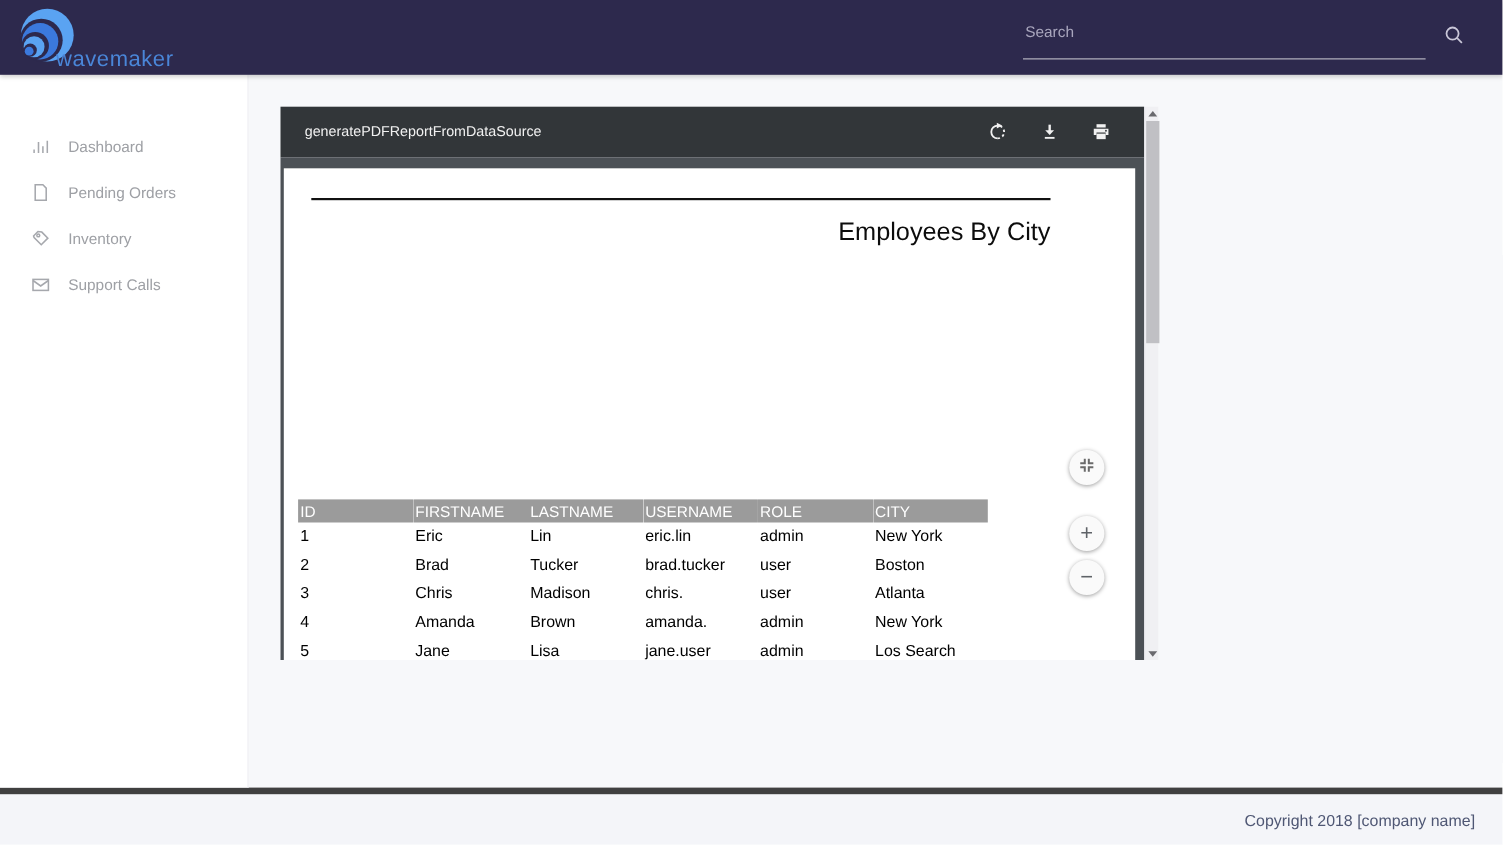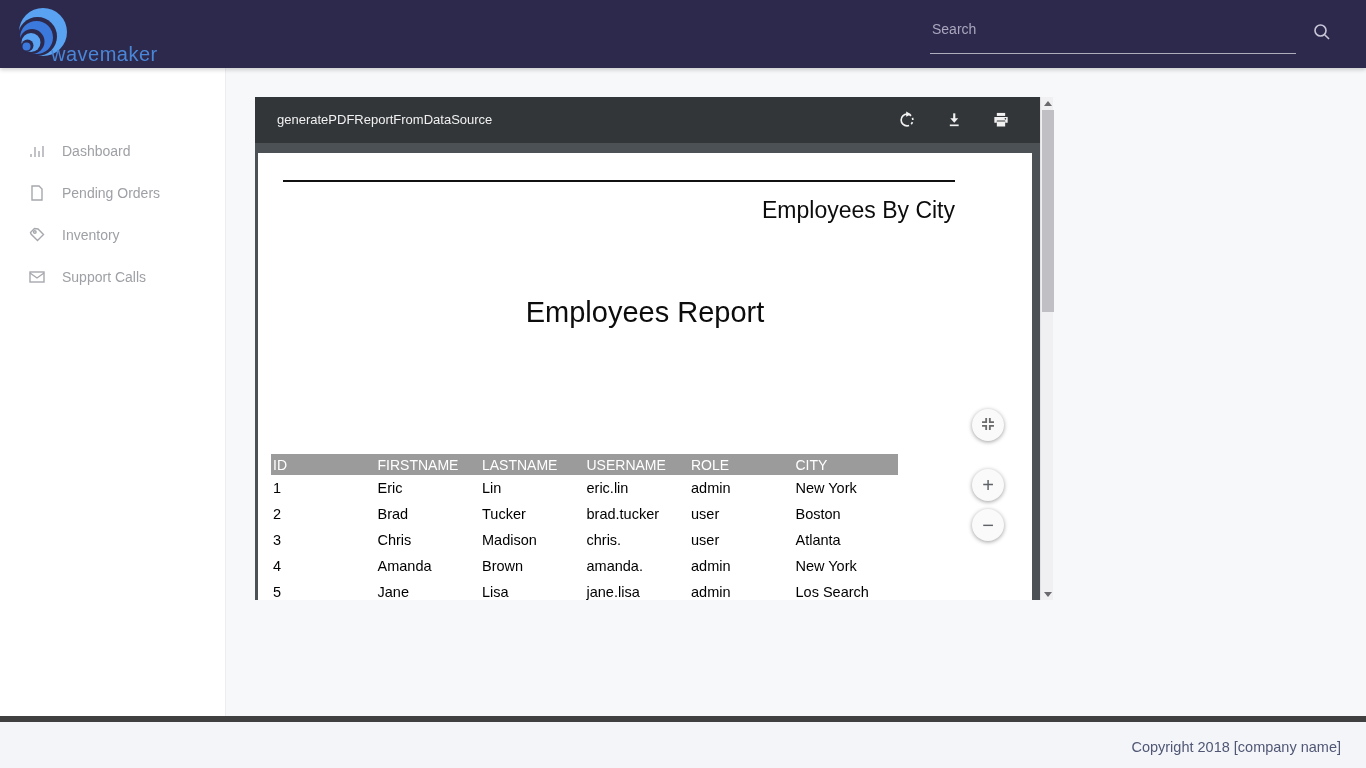--- a/index.html
+++ b/index.html
@@ -17,21 +17,21 @@
   .search-wrap { position:absolute; left:930px; top:14px; width:366px; height:40px; }
   .search-input { width:100%; height:100%; background:transparent; border:none;
     border-bottom:1px solid rgba(255,255,255,.62); outline:none; color:#e8e6f2;
     font-size:14px; font-family:"Liberation Sans",sans-serif; padding:0 2px 10px 2px; }
   .search-input::placeholder { color:#a9a6bd; }
   .header-search-icon { position:absolute; left:1312px; top:22px; width:20px; height:20px; }
 
   
   .sidebar { position:absolute; left:0; top:68px; width:226px; height:648px;
     background:#fff; border-right:1px solid #ececf1; z-index:10; }
-  .nav { padding-top:62px; }
+  .nav { padding-top:44px; }
   .nav-item { display:flex; align-items:center; height:42px; padding-left:28px;
     cursor:pointer; }
   .nav-item .nav-icon { width:18px; height:18px; margin-right:16px; flex:0 0 18px; }
   .nav-label { font-size:14px; color:#9ea0a5; }
 
   
   .main { position:absolute; left:226px; top:68px; width:1140px; height:648px;
     background:var(--content-bg,#f7f8fa); }
 
   
@@ -202,21 +202,20 @@
                 <rect x="7" y="13.8" width="10" height="6"></rect>
               </svg>
             </button>
           </div>
         </div>
 
         <div class="pdf-body">
           <div class="pdf-page">
             <div class="doc-rule"></div>
             <div class="doc-heading">Employees By City</div>
-            <div class="doc-title">Employees Report</div>
             <table class="doc-table">
               <thead>
                 <tr>
                     <th>ID</th>
                     <th>FIRSTNAME</th>
                     <th>LASTNAME</th>
                     <th>USERNAME</th>
                     <th>ROLE</th>
                     <th>CITY</th>
                   </tr>
@@ -251,21 +250,21 @@
                     <td>Amanda</td>
                     <td>Brown</td>
                     <td>amanda.</td>
                     <td>admin</td>
                     <td>New York</td>
                   </tr>
                   <tr>
                     <td>5</td>
                     <td>Jane</td>
                     <td>Lisa</td>
-                    <td>jane.lisa</td>
+                    <td>jane.user</td>
                     <td>admin</td>
                     <td>Los Search</td>
                   </tr>
                 </tbody>
             </table>
           </div>
         </div>
       </div>
 
       <div class="pdf-scrollbar">

